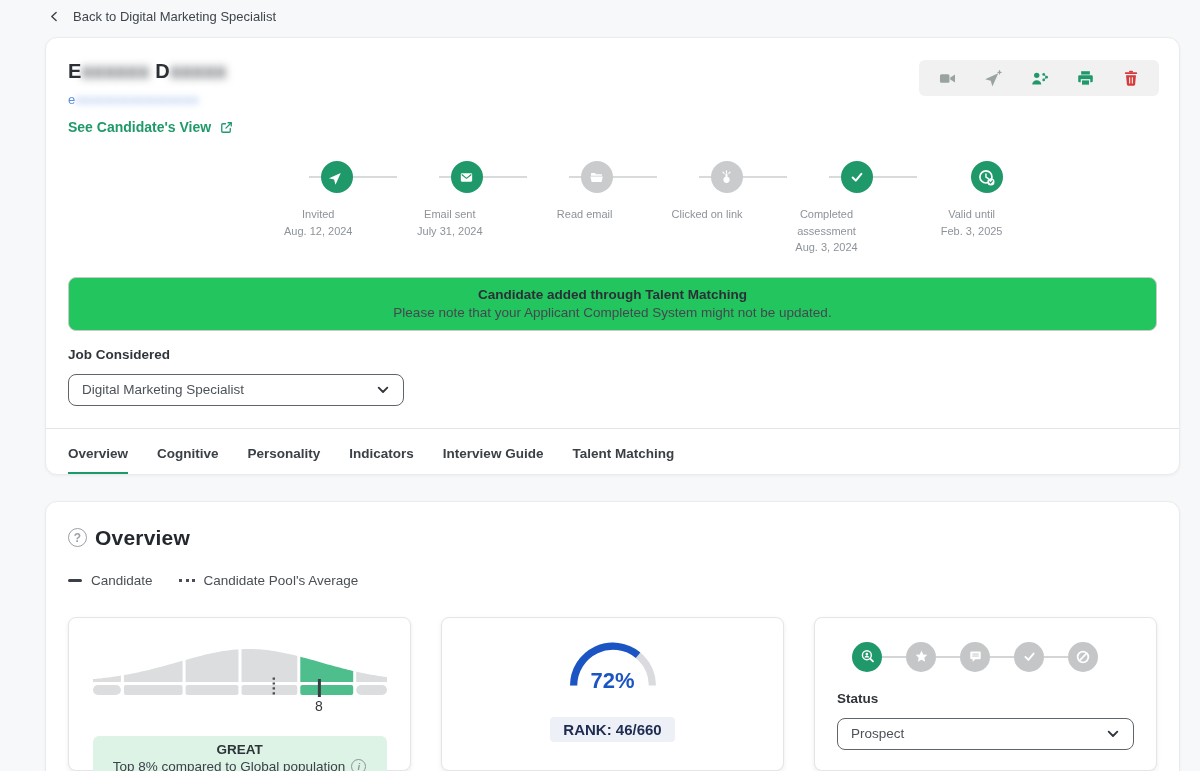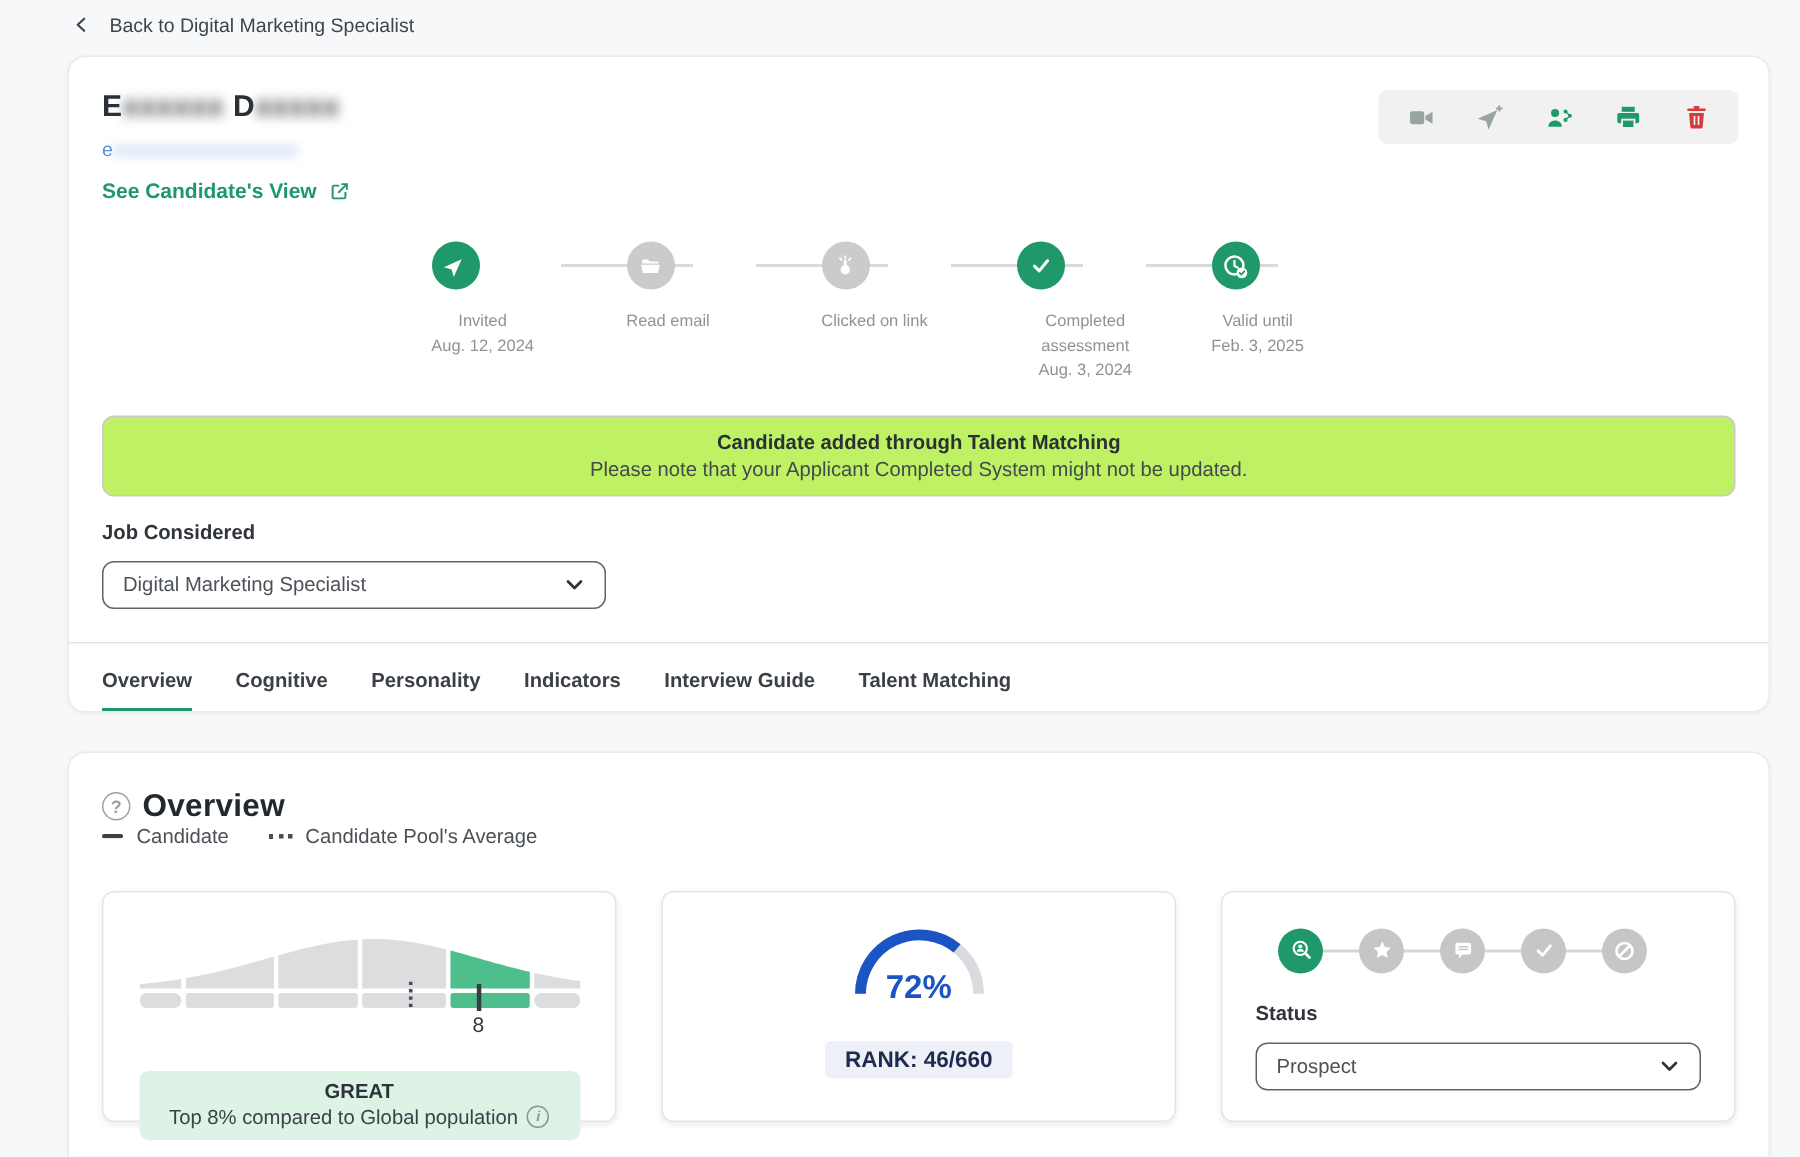--- a/index.html
+++ b/index.html
@@ -36,34 +36,34 @@
 
   .actions-bar { display:flex; align-items:center; gap:27px; background:#f1f1f2;
                  border-radius:6px; padding:9px 19px; height:36px; }
   .act-btn { display:flex; align-items:center; }
   .ico-gray { color:#99a49e; }
   .ico-green { color:#1f996a; }
   .ico-red { color:#d63a3a; }
 
   
   .timeline { display:flex; justify-content:center; margin-top:26px; }
-  .t-step { width:130px; display:flex; flex-direction:column; align-items:flex-start; position:relative; }
+  .t-step { width:130px; display:flex; flex-direction:column; align-items:flex-end; position:relative; }
   .t-circle { width:32px; height:32px; border-radius:50%; display:flex; align-items:center;
               justify-content:center; z-index:2; }
   .t-done { background:#1f996a; }
   .t-pending { background:#c9cbcd; }
   .t-step + .t-step::before {
     content:""; position:absolute; top:15px; height:2px; background:#d9dadc;
     left:calc(-50% + 21px); width:calc(100% - 42px); z-index:1;
   }
   .t-label { margin-top:13px; font-size:11px; color:#8d9399; text-align:center;
              line-height:1.5; max-width:92px; }
 
   
-  .notice { margin:21px 22px 0; background:#bef264; border:1px solid #c9c9c9;
+  .notice { margin:21px 22px 0; background:#22c55e; border:1px solid #c9c9c9;
             border-radius:8px; text-align:center; padding:9px 10px 10px; }
   .notice-title { font-size:13.5px; font-weight:700; color:#2b3036; }
   .notice-body { font-size:13.5px; color:#45494e; margin-top:3px; }
 
   
   .job-block { padding:16px 22px 0; }
   .field-label { font-size:13.5px; font-weight:700; color:#30353b; }
   .dropdown { margin-top:12px; width:336px; height:32px; border:1px solid #5d646b;
               border-radius:8px; display:flex; align-items:center; justify-content:space-between;
               padding:0 12px 0 13px; background:#fff; }
@@ -77,21 +77,21 @@
   .tab.active { border-bottom:2.5px solid #1f996a; padding-bottom:10.5px; }
 
   
   .overview-card { margin-top:26px; height:300px; padding:24px 22px 0; }
   .ov-head { display:flex; align-items:center; gap:8px; }
   .q-icon { width:19px; height:19px; border-radius:50%; border:1.6px solid #9aa1a8;
             color:#9aa1a8; font-size:12px; font-weight:700; display:flex;
             align-items:center; justify-content:center; }
   .ov-title { font-size:21px; font-weight:700; color:#23282e; letter-spacing:.2px; }
 
-  .legend { display:flex; align-items:center; gap:26px; }
+  .legend { display:flex; align-items:center; gap:26px; margin-top:23px; }
   .leg-item { display:flex; align-items:center; gap:9px; font-size:13.5px; color:#4a5055; }
   .mark-solid { width:14px; border-top:3px solid #3a4047; border-radius:2px; }
   .mark-dotted { width:16px; border-top:3px dotted #4a4f55; }
 
   .cards-row { display:flex; gap:30px; margin-top:29px; }
   .mini-card { flex:1; height:154px; background:#fff; border:1px solid #e3e5e9;
                border-radius:8px; box-shadow:0 2px 4px rgba(30,40,50,.09); }
 
   
   .score-inner { width:294px; margin:18px auto 0; position:relative; }
@@ -201,20 +201,29 @@
   </div>
 
   <div class="timeline">
     <div class="t-step">
       <div class="t-circle t-done">
         <svg width="17" height="17" viewBox="0 0 24 24">
             <polygon points="12,3 18.5,20 12,16.4 5.5,20" fill="#fff" transform="rotate(45 12 11.5)"></polygon>
           </svg>
       </div>
       <div class="t-label"><span>Invited</span><br><span>Aug. 12, 2024</span></div>
+    </div>
+    <div class="t-step">
+      <div class="t-circle t-done">
+        <svg width="17" height="17" viewBox="0 0 24 24">
+            <rect x="4" y="6" width="16" height="12" rx="1.6" fill="#fff"></rect>
+            <polyline points="5.2,7.8 12,13.2 18.8,7.8" fill="none" stroke="#1f996a" stroke-width="1.6"></polyline>
+          </svg>
+      </div>
+      <div class="t-label"><span>Email sent</span><br><span>July 31, 2024</span></div>
     </div>
     <div class="t-step">
       <div class="t-circle t-pending">
         <svg width="17" height="17" viewBox="0 0 24 24" fill="#fff">
             <path d="M4.2 6.6a1 1 0 0 1 1-1h4.6l1.7 1.9h7.4a1 1 0 0 1 1 1v.9H4.2z"></path>
             <path d="M3.4 10.6h17.5l-1.7 7.8H5.1z"></path>
           </svg>
       </div>
       <div class="t-label"><span>Read email</span></div>
     </div>

